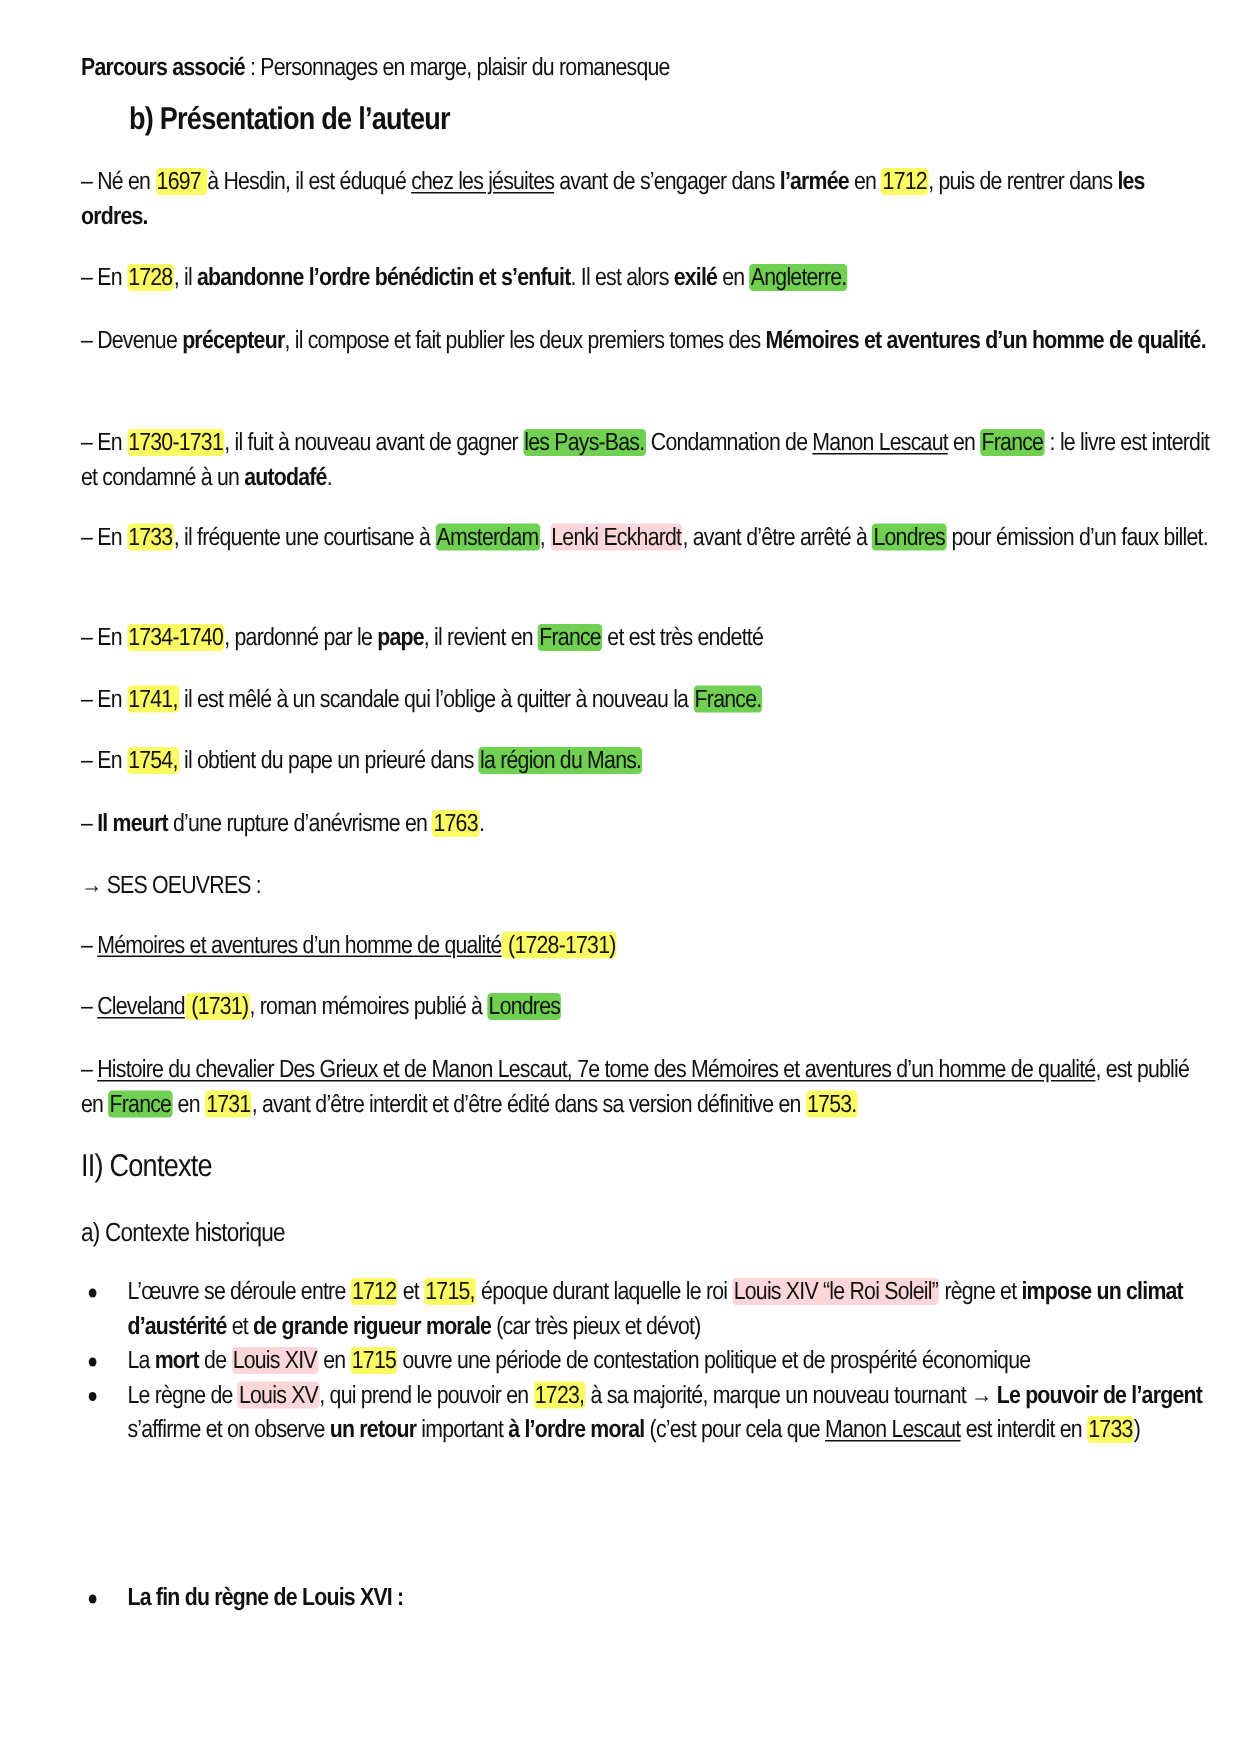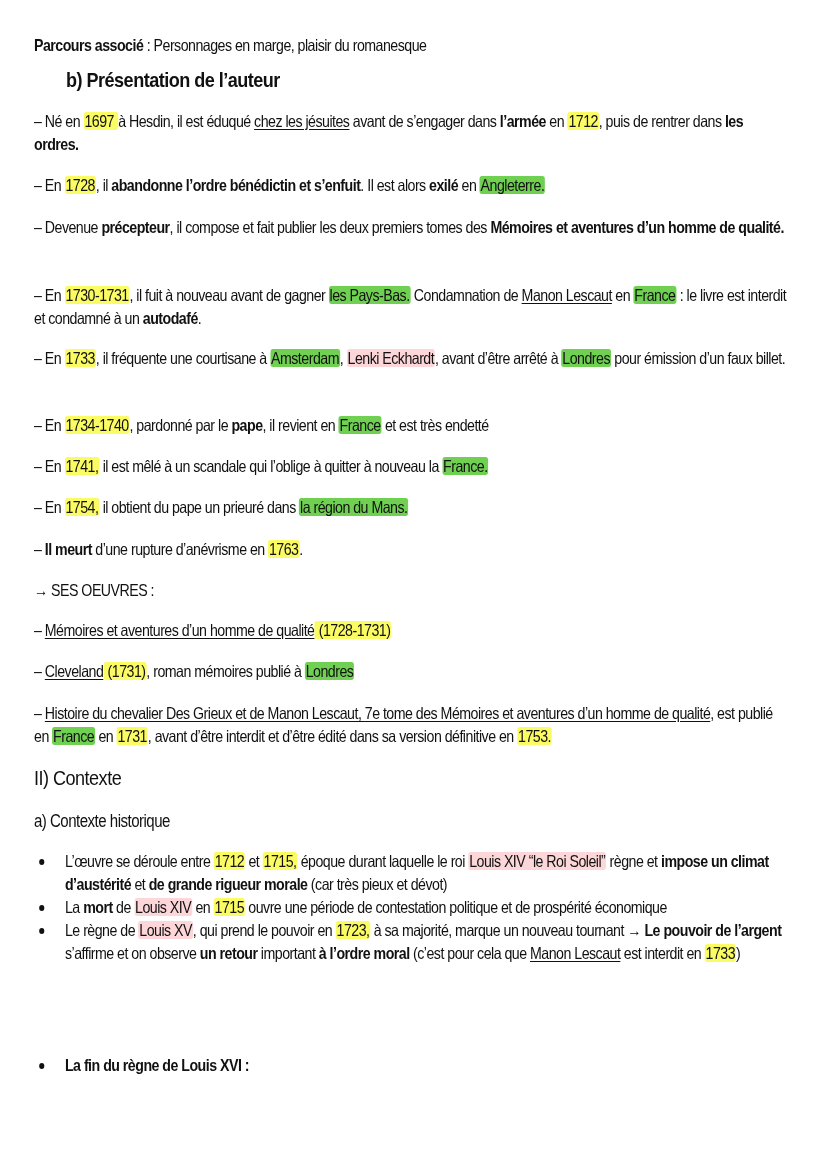--- a/index.html
+++ b/index.html
@@ -1,21 +1,21 @@
 <!DOCTYPE html>
 <html><head>
 <meta charset="utf-8">
 <style>
   html, body { margin:0; padding:0; background:#ffffff; }
   body {
     width:828px; height:1170px; overflow:hidden; position:relative;
     font-family:"Liberation Sans Narrow","Liberation Sans", sans-serif;
     color:#111;
   }
-  .page { position:absolute; left:34px; top:34px; width:760px; }
+  .page { position:absolute; left:54px; top:34px; width:760px; }
   .line { font-size:16.5px; letter-spacing:-0.6px; line-height:23px; transform:scaleX(0.86); transform-origin:left top; width:880px; white-space:normal; }
   .p { position:absolute; left:0; }
   b { font-weight:700; }
   u { text-decoration:underline; text-underline-offset:2px; }
   .hy { background:#fbfb63; border-radius:3px; padding:0 1px; }
   .hg { background:#6fd052; border-radius:3px; padding:0 1px; }
   .hp { background:#fcd6d9; border-radius:3px; padding:0 1px; }
   .h2 { font-size:21px; font-weight:700; letter-spacing:-0.6px; }
   .h3 { font-size:21px; letter-spacing:-0.6px; }
   .h4 { font-size:17.5px; letter-spacing:-0.6px; }

